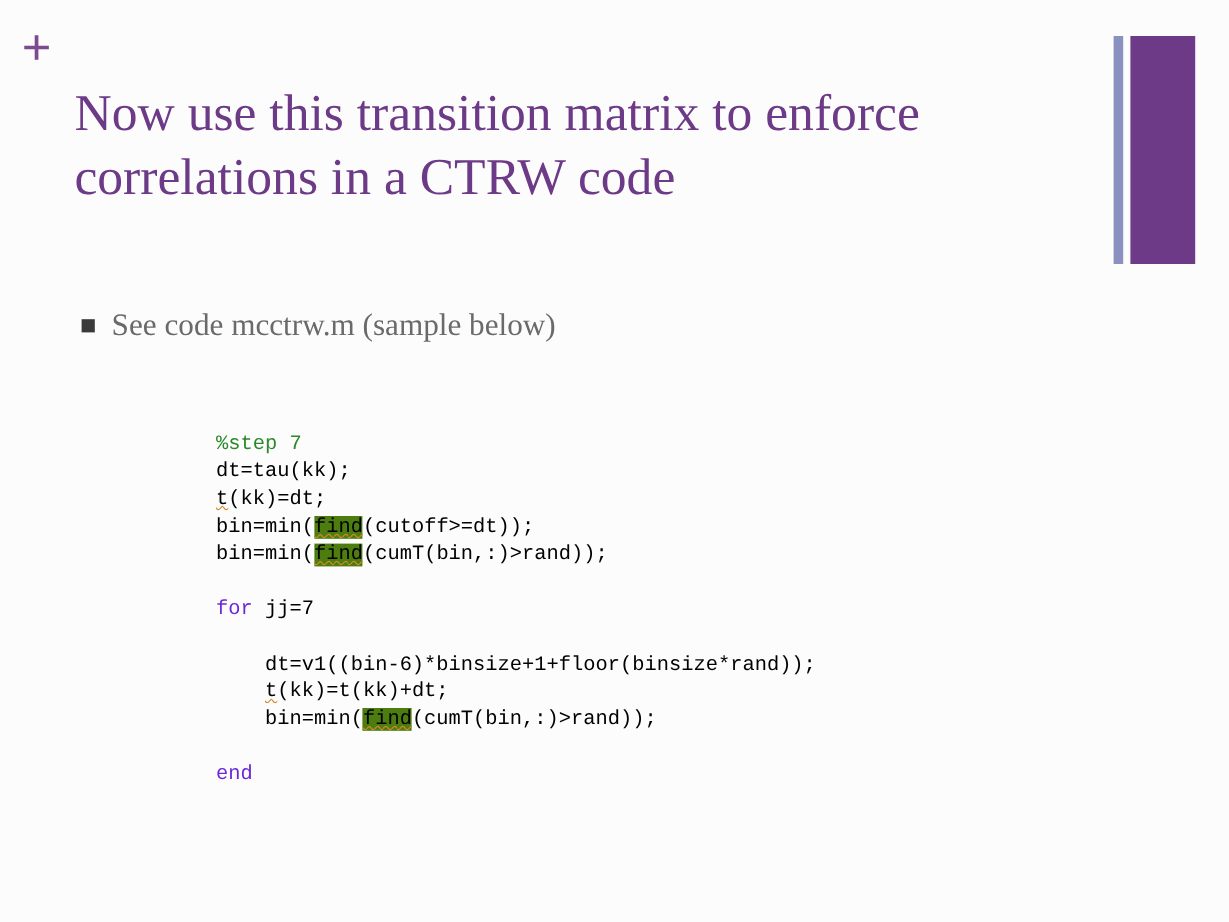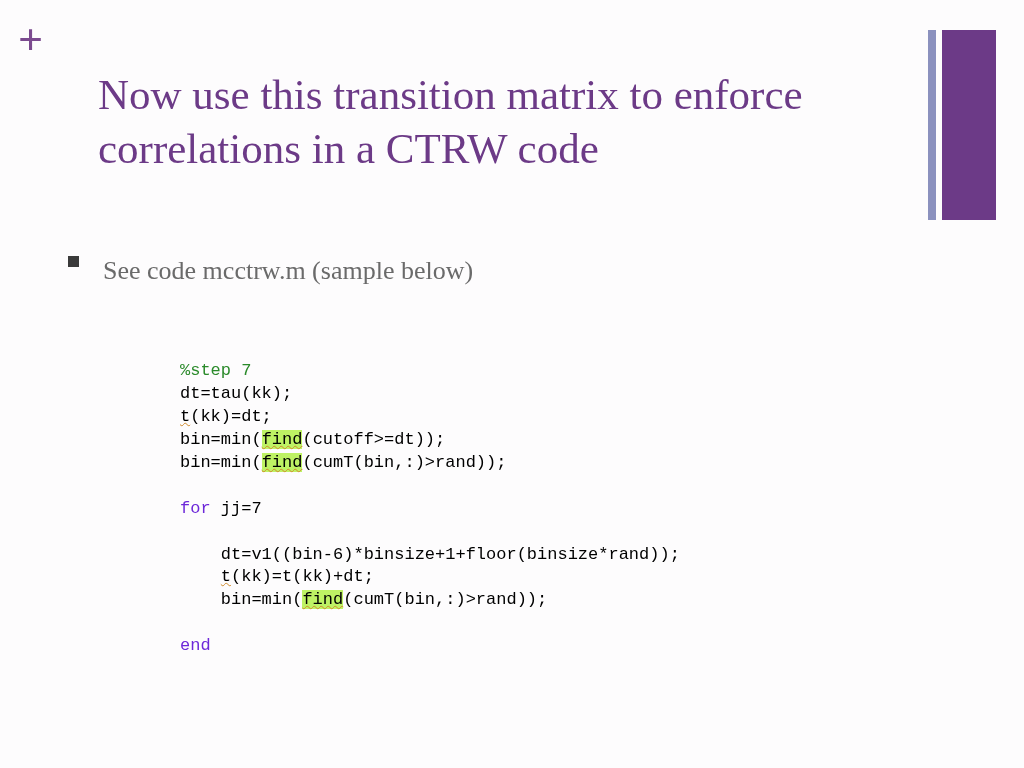--- a/index.html
+++ b/index.html
@@ -38,28 +38,28 @@
     }
     .title {
       position: absolute;
       top: 68px;
       left: 62px;
       width: 760px;
       font-size: 43px;
       color: #6c3a87;
       font-weight: normal;
       line-height: 1.25;
-      margin-left: 36px;
     }
     .bullet-row {
       position: absolute;
       top: 256px;
       left: 68px;
       display: flex;
-      gap: 24px;
+      align-items: center;
+      gap: 14px;
     }
     .bullet-square {
       width: 11px;
       height: 11px;
       background: #3a3a3a;
     }
     .bullet-text {
       font-size: 26px;
       color: #6a6a6a;
     }
@@ -68,21 +68,21 @@
       top: 360px;
       left: 180px;
       font-family: 'Courier New', Courier, monospace;
       font-size: 17px;
       line-height: 1.35;
       color: #000;
       white-space: pre;
     }
     .comment { color: #2a8a2a; }
     .kw { color: #6d28d9; }
-    .hl { background: #bef264; }
+    .hl { background: #4d7c0f; }
     .wavy { text-decoration: underline; text-decoration-style: wavy; text-decoration-color: #d08a2a; text-decoration-thickness: 1px; }
   </style>
 </head>
 <body>
 
 <div class="plus-icon">+</div>
 
 <div class="decoration">
   <div class="bar-thin"></div>
   <div class="bar-thick"></div>

